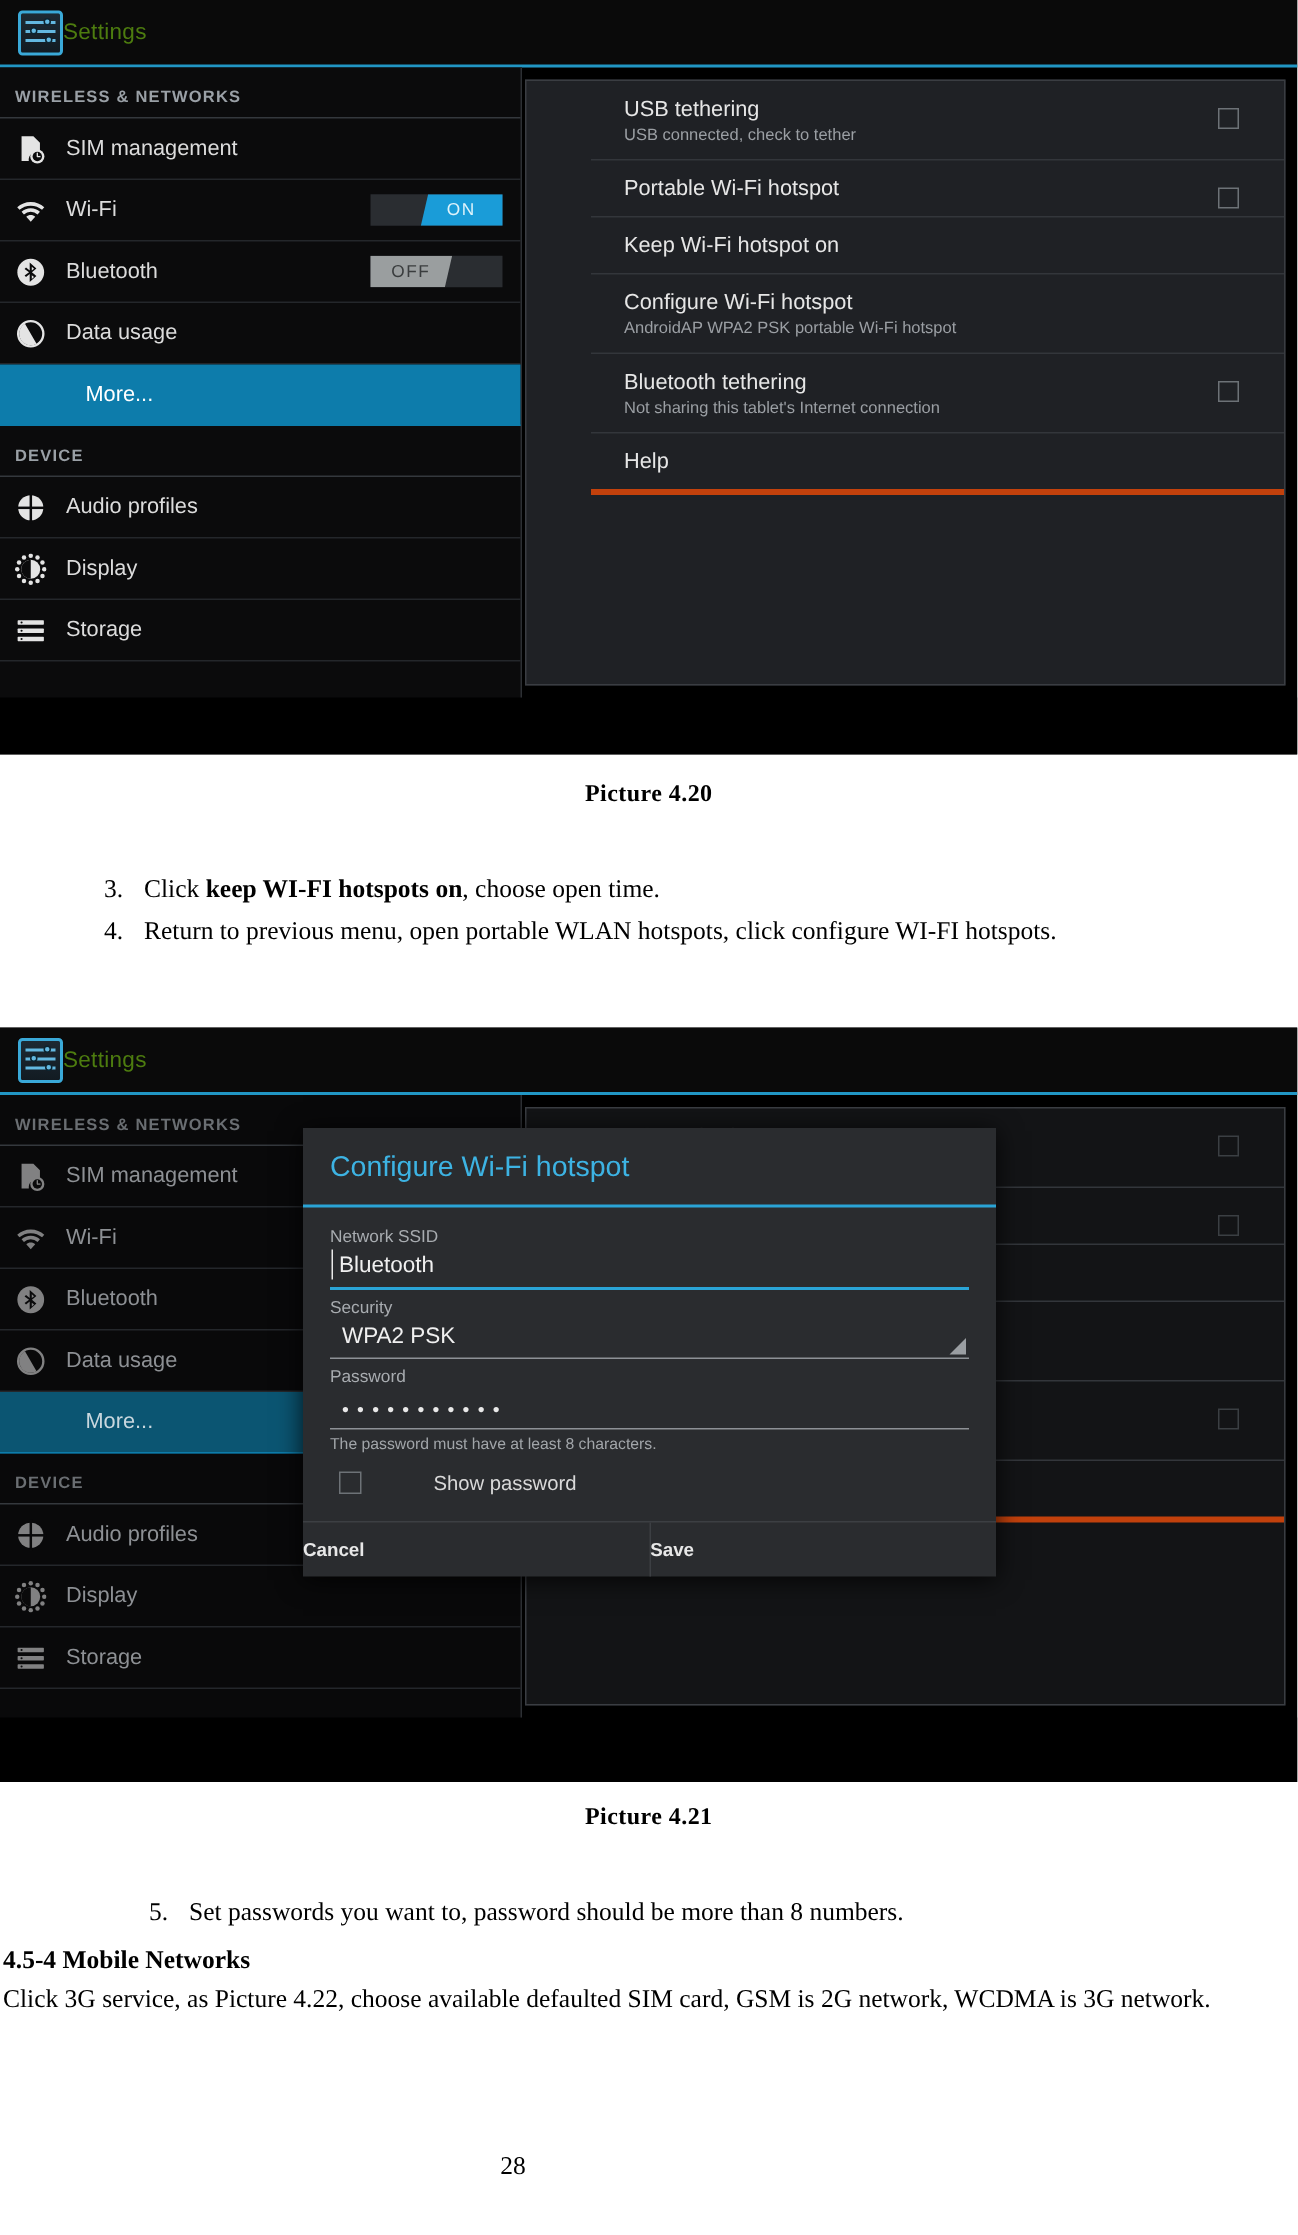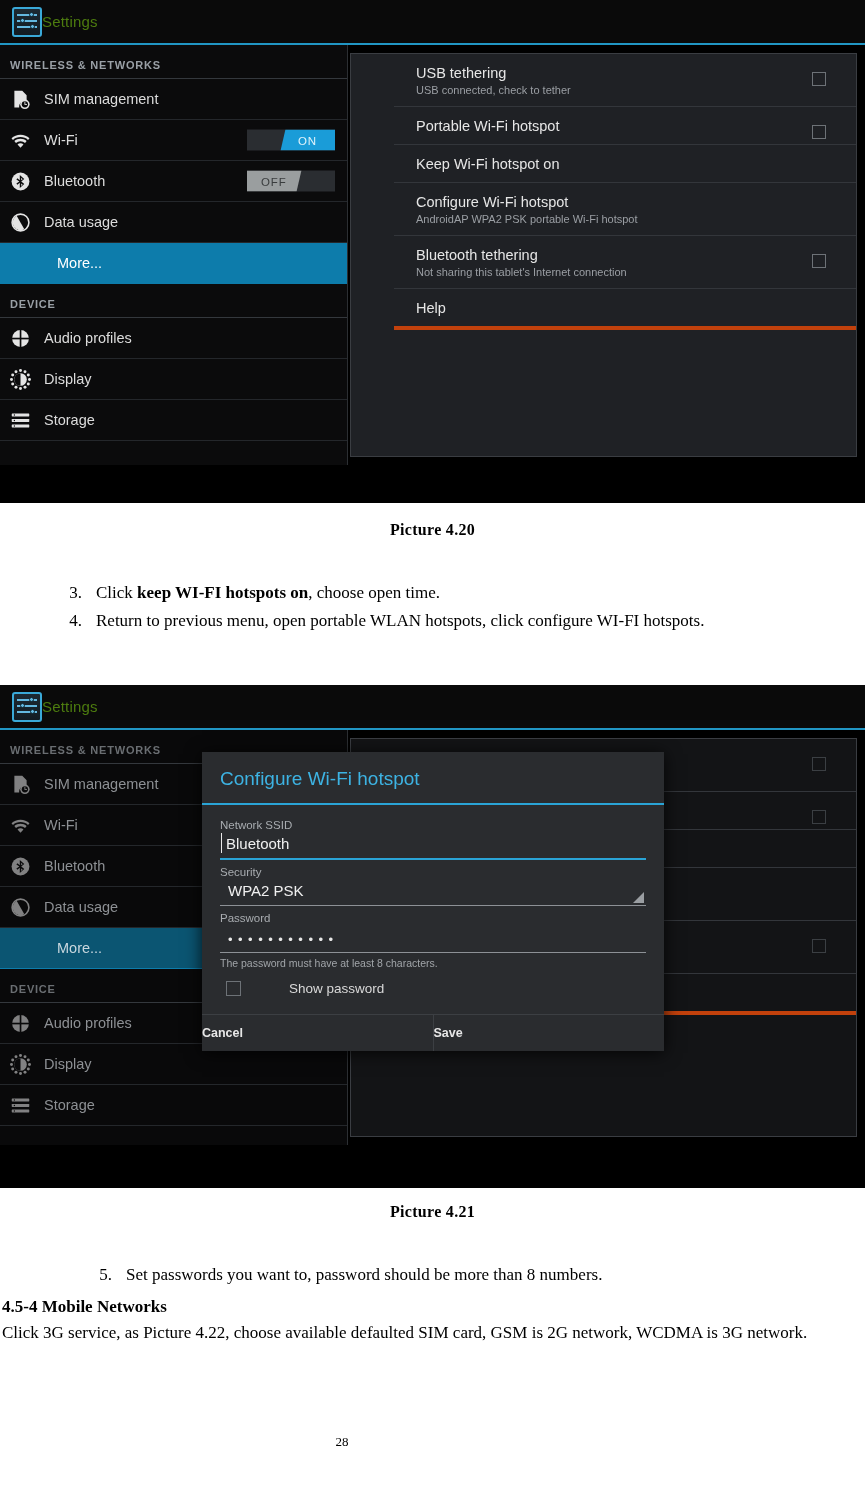--- a/index.html
+++ b/index.html
@@ -147,21 +147,21 @@
   .cap20{top:521px;padding-right:100px;}
   .cap21{top:1203px;padding-right:55px;}
 
   .doc{position:absolute;left:0;width:865px;font-size:17px;line-height:1.55;}
   ol.steps{margin:0;padding:0;list-style:none;}
   ol.steps li{display:flex;margin-bottom:2px;}
   ol.steps li .num{width:36px;flex:none;text-align:right;padding-right:14px;box-sizing:border-box;}
   ol.steps li .txt{flex:1;}
   .just{text-align:justify;}
   .pagenum{
-    position:absolute;left:0;width:684px;text-align:center;top:1434px;font-size:13px;
+    position:absolute;left:0;width:684px;text-align:center;top:1434px;font-size:17px;
   }
 </style>
 </head>
 <body>
 
 <div class="shot" id="shot1" style="top:0;height:503px;">
 
   <div class="titlebar">
     <div class="app-icon">
       <i></i>

